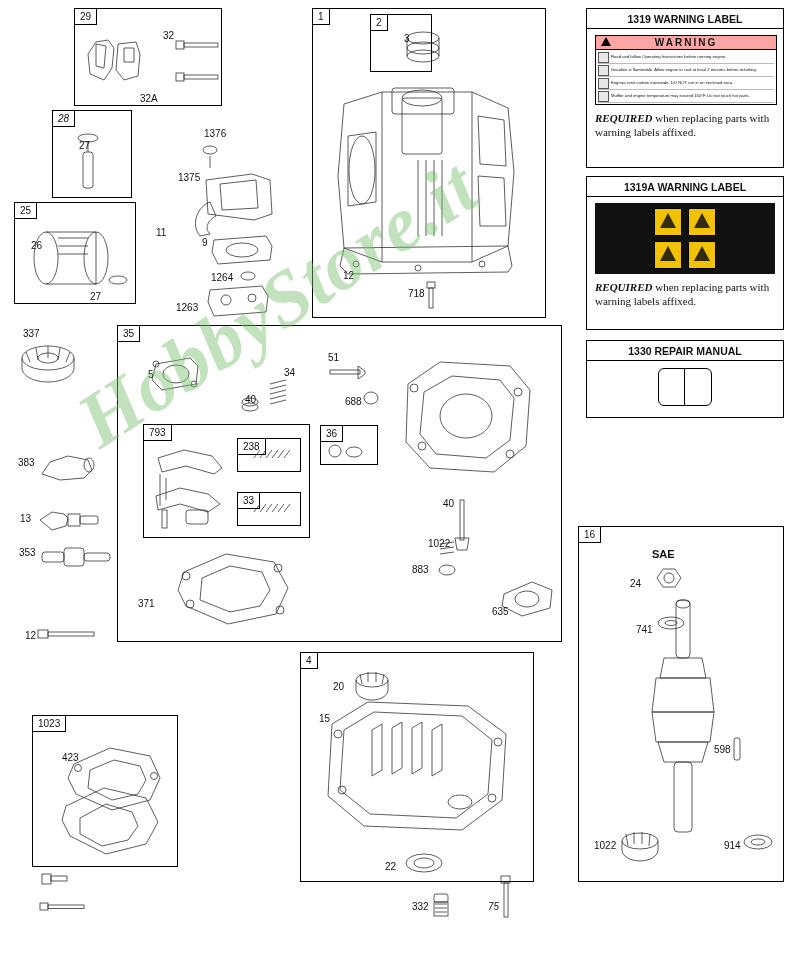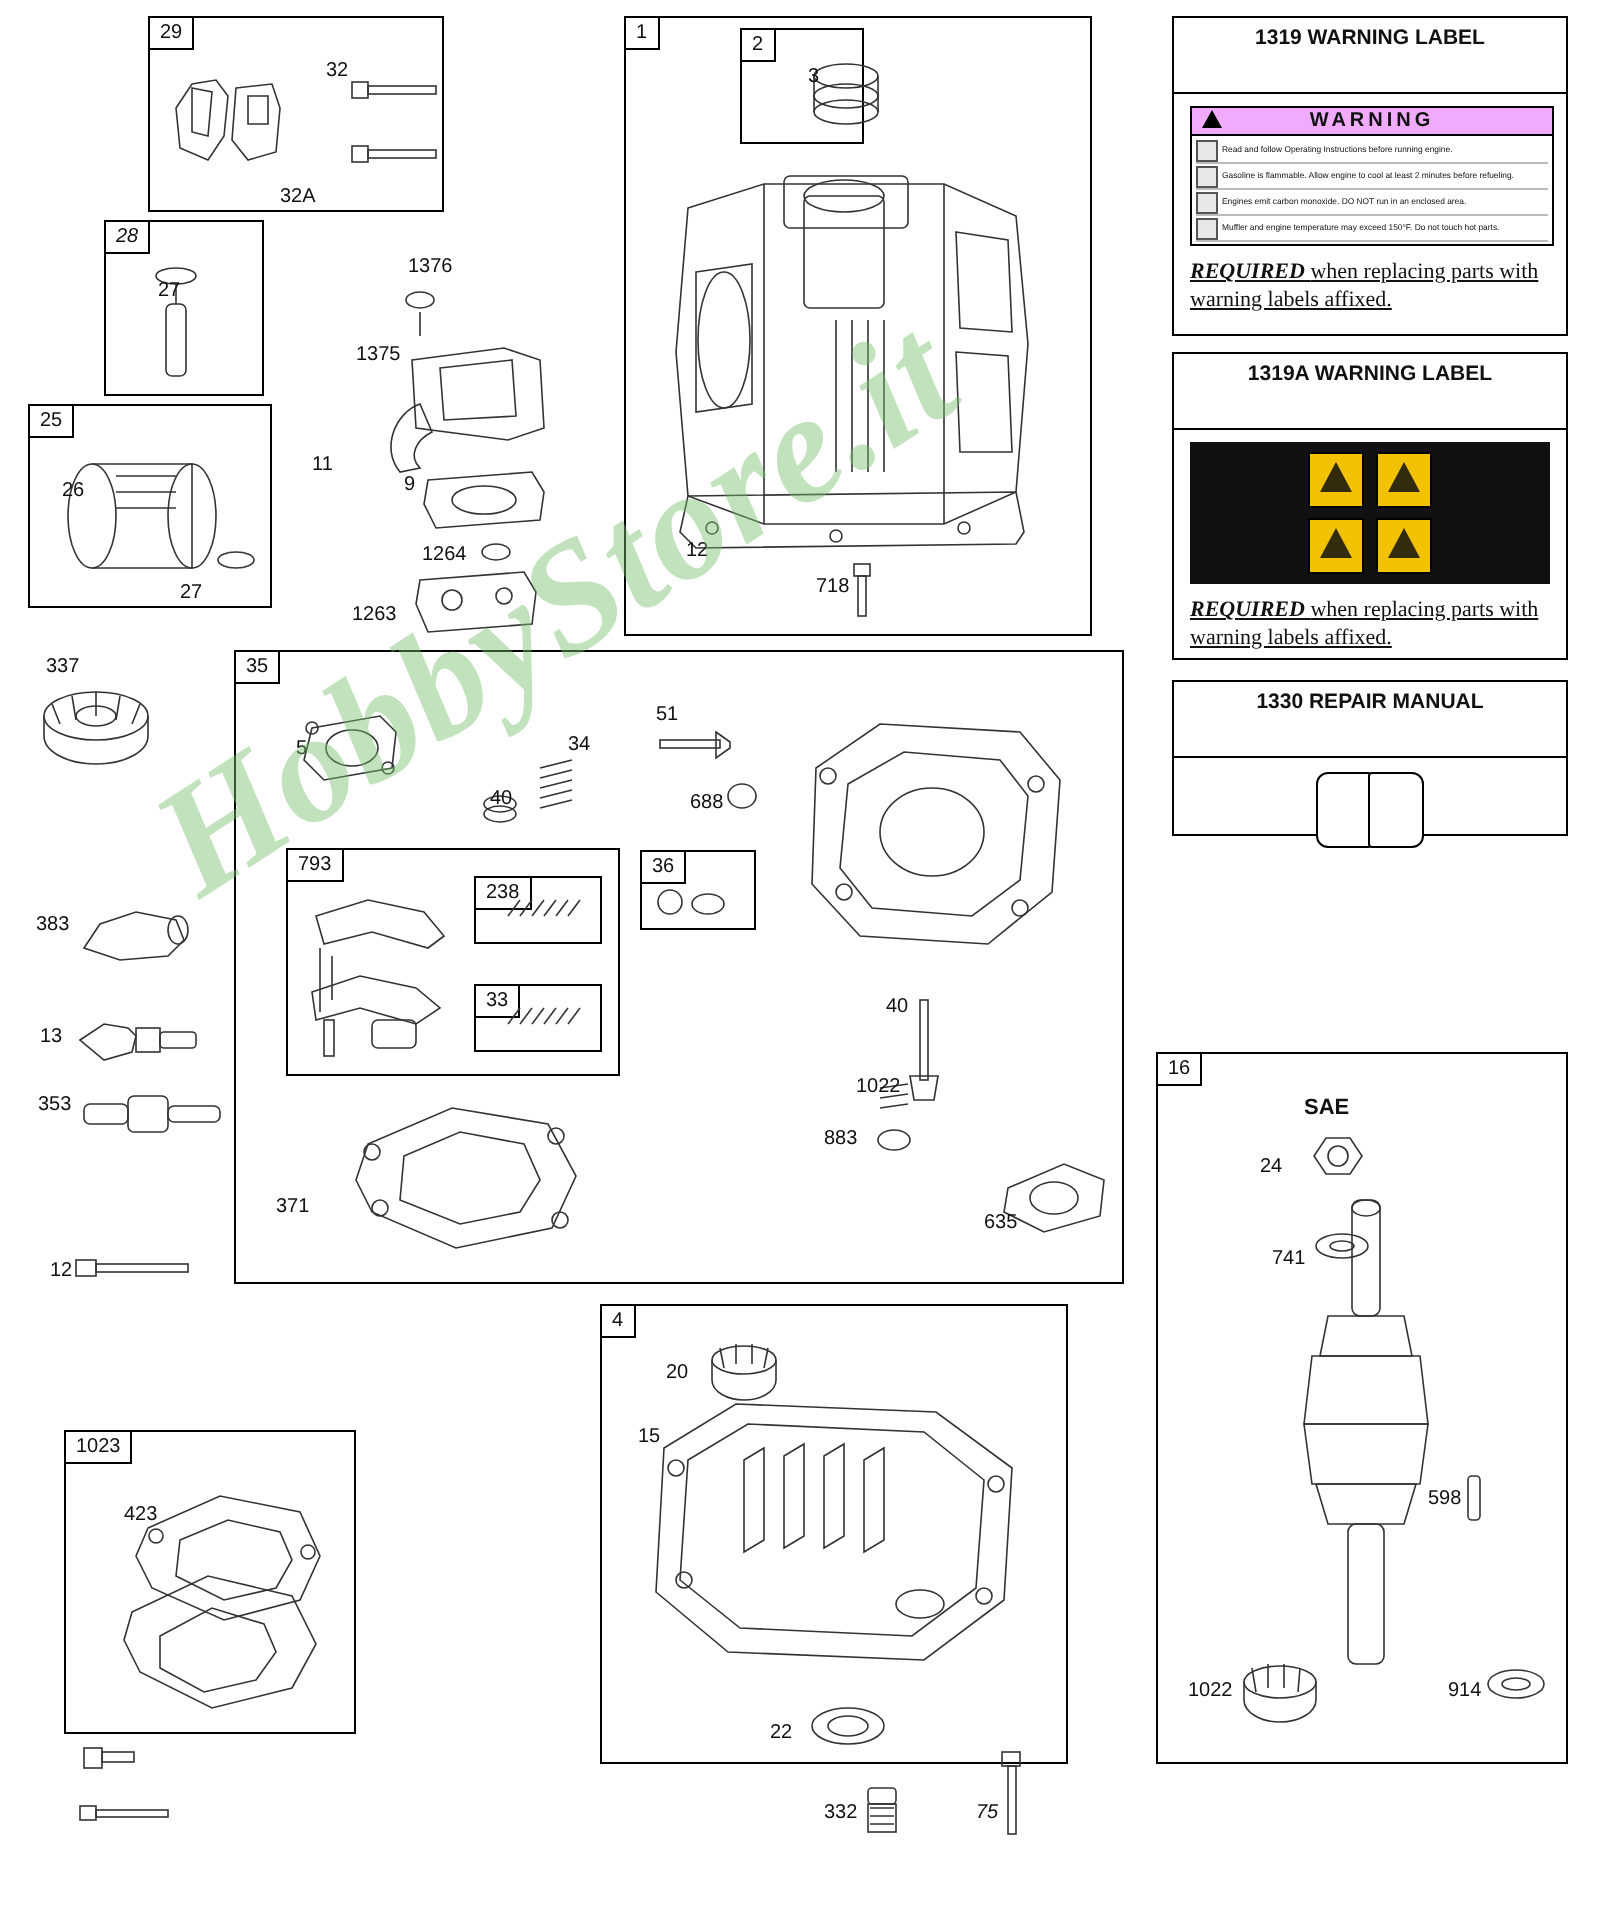--- a/index.html
+++ b/index.html
@@ -21,26 +21,26 @@
     position:absolute;left:150px;top:210px;width:520px;height:480px;
     font-family:"Liberation Serif", serif;
     font-size:78px;font-style:italic;font-weight:bold;
     color:rgba(120,190,110,0.45);
     transform:rotate(-33deg);
     pointer-events:none;
     letter-spacing:1px;
   }
   
   .rbox{position:absolute;border:1px solid #000;background:#fff;}
-  .rbox .rtitle{font-size:10.5px;font-weight:bold;text-align:center;padding:4px 0 21px;border-bottom:1px solid #000;}
+  .rbox .rtitle{font-size:10.5px;font-weight:bold;text-align:center;padding:4px 0 3px;border-bottom:1px solid #000;}
   .rbox .rbody{padding:6px 8px;}
-  .rnote{font-family:"Liberation Serif", serif;font-size:11px;line-height:1.25;text-decoration:underline;}
+  .rnote{font-family:"Liberation Serif", serif;font-size:11px;line-height:1.25;}
   .rnote b{font-style:italic;}
   .warnplate{width:100%;border:1px solid #000;background:#fff;}
-  .warnhdr{background:#f0abfc;border-bottom:1px solid #000;font-size:10px;font-weight:bold;
+  .warnhdr{background:#fca5a5;border-bottom:1px solid #000;font-size:10px;font-weight:bold;
            text-align:center;letter-spacing:2px;padding:1px 0;position:relative;}
   .warnhdr .tri{position:absolute;left:5px;top:1px;width:0;height:0;border-left:5px solid transparent;
            border-right:5px solid transparent;border-bottom:9px solid #000;}
   .warnrows{font-size:4.2px;line-height:1.25;padding:1px 2px;}
   .warnrow{display:flex;align-items:center;gap:2px;border-bottom:0.5px solid #bbb;padding:0.5px 0;}
   .warnrow .ic{width:9px;height:9px;background:#e8e8e8;border:0.5px solid #555;flex:0 0 auto;}
   .blackplate{background:#111;padding:5px;display:flex;gap:6px;justify-content:center;}
   .ycell{width:26px;height:26px;background:#f2c200;border:1px solid #000;position:relative;}
   .ycell:after{content:"";position:absolute;left:5px;top:4px;width:0;height:0;
       border-left:8px solid transparent;border-right:8px solid transparent;border-bottom:15px solid #111;opacity:.85;}

